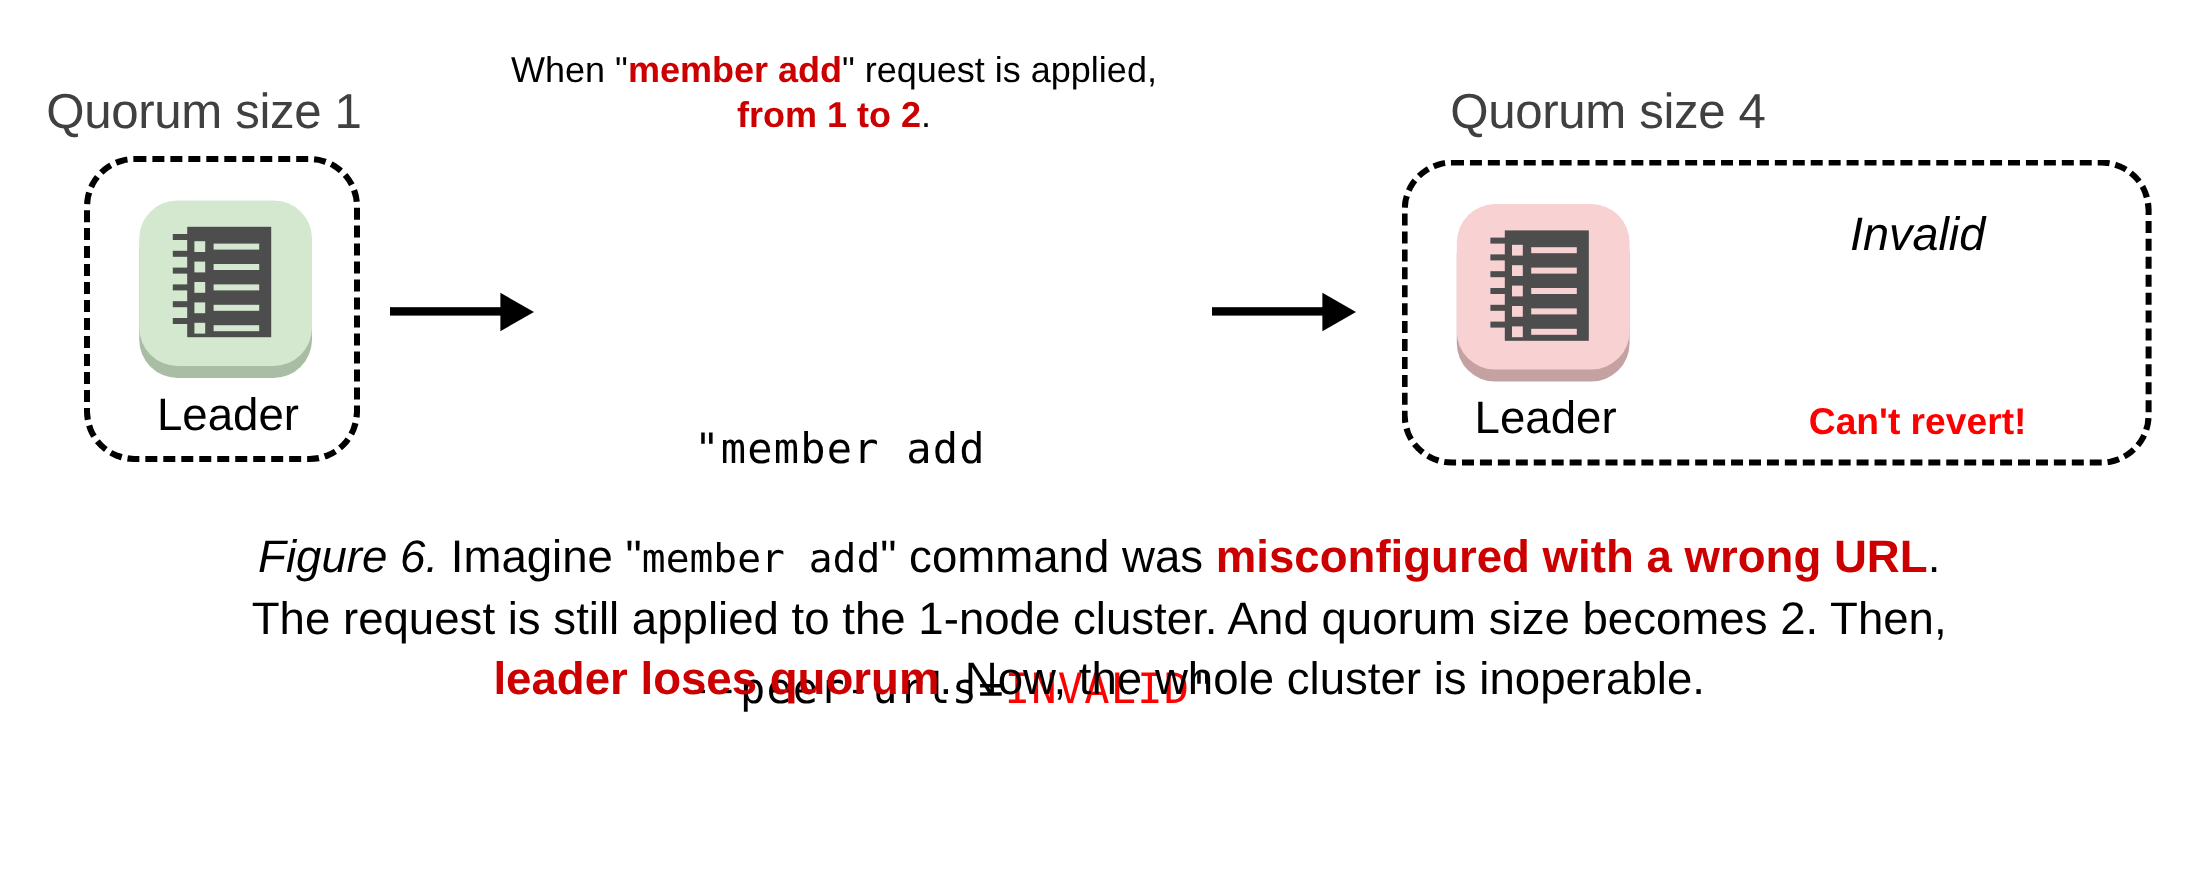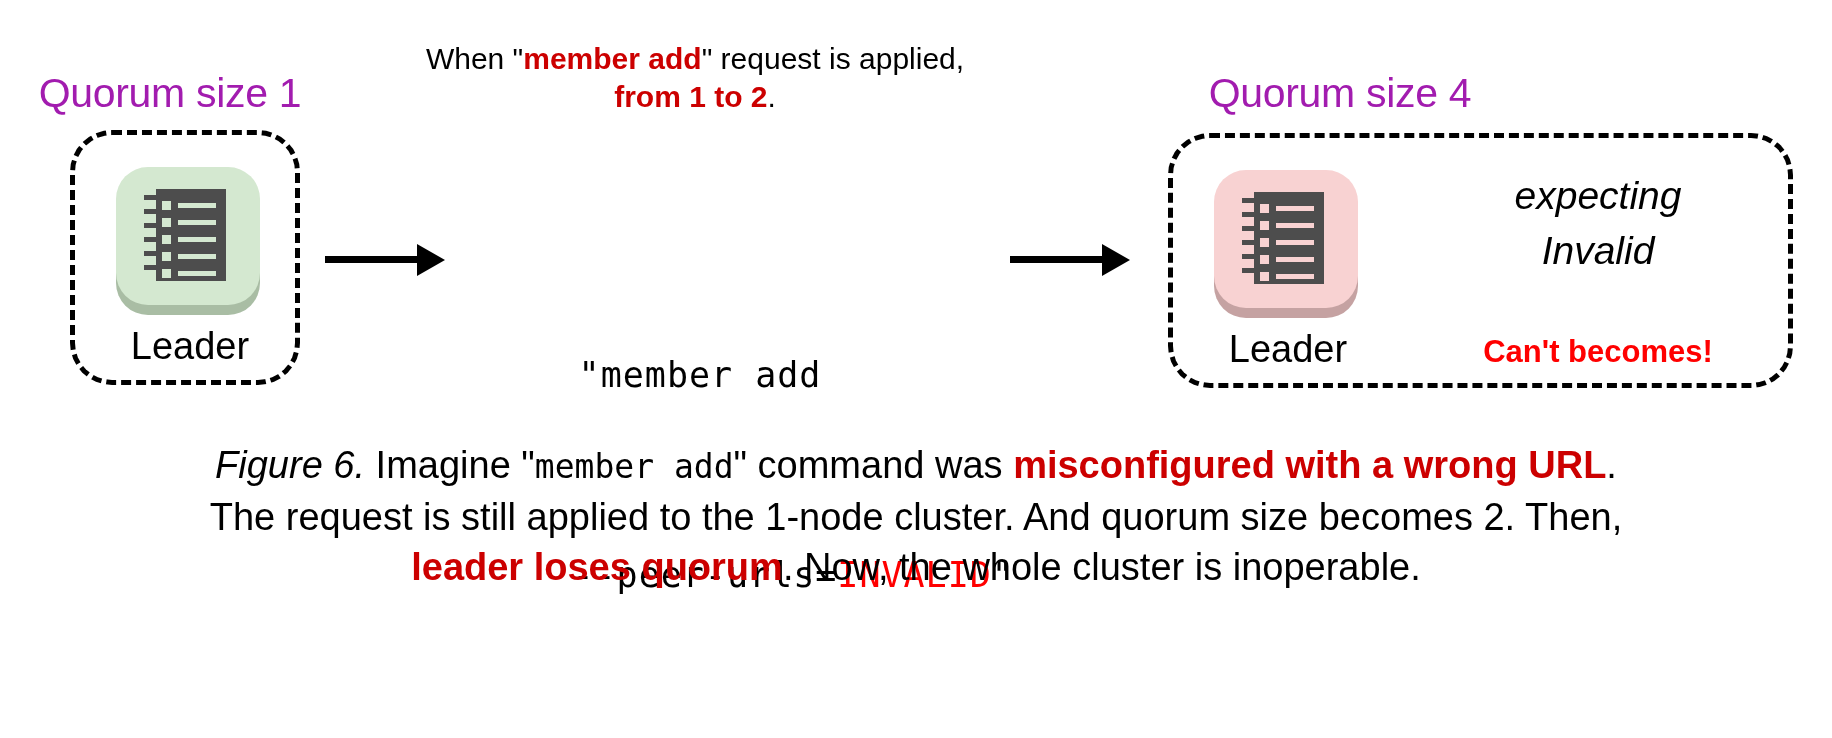--- a/index.html
+++ b/index.html
@@ -26,21 +26,21 @@
   
   .abs { position: absolute; }
 
   
   .quorum-label {
     font-size: 41px;
     font-weight: 400;
     letter-spacing: -0.3px;
     white-space: nowrap;
     text-align: center;
-    color: #a21caf;
+    color: #404040;
   }
 
   
   .cluster-box {
     border: 5px dashed #000000;
     border-radius: 42px;
     box-sizing: border-box;
     background: transparent;
   }
 
@@ -260,25 +260,24 @@
       <div class="bar" style="top:40px; background:#f8d2d2;"></div>
       <div class="bar" style="top:57px; background:#f8d2d2;"></div>
       <div class="bar" style="top:74px; background:#f8d2d2;"></div>
       <div class="bar" style="top:91px; background:#f8d2d2;"></div>
       <div class="bar" style="top:108px; background:#f8d2d2;"></div>
     </div>
 
     <div class="abs node-label" style="left:0; top:190px; width:230px;">Leader</div>
 
     <div class="status-italic" style="left:240px; top:30px; width:370px;">
-      <div>expecting</div>
       <div>Invalid</div>
     </div>
 
-    <div class="status-warn" style="left:240px; top:196px; width:370px;">Can't becomes!</div>
+    <div class="status-warn" style="left:240px; top:196px; width:370px;">Can't revert!</div>
   </div>
 
   <div class="caption" style="top:440px;">
     <div>
       <span class="fignum">Figure 6.</span><span> Imagine "</span><span class="mono">member add</span><span>" command was </span><span class="red">misconfigured with a wrong URL</span><span>.</span>
     </div>
     <div>The request is still applied to the 1-node cluster. And quorum size becomes 2. Then,</div>
     <div>
       <span class="red">leader loses quorum</span><span>. Now, the whole cluster is inoperable.</span>
     </div>

